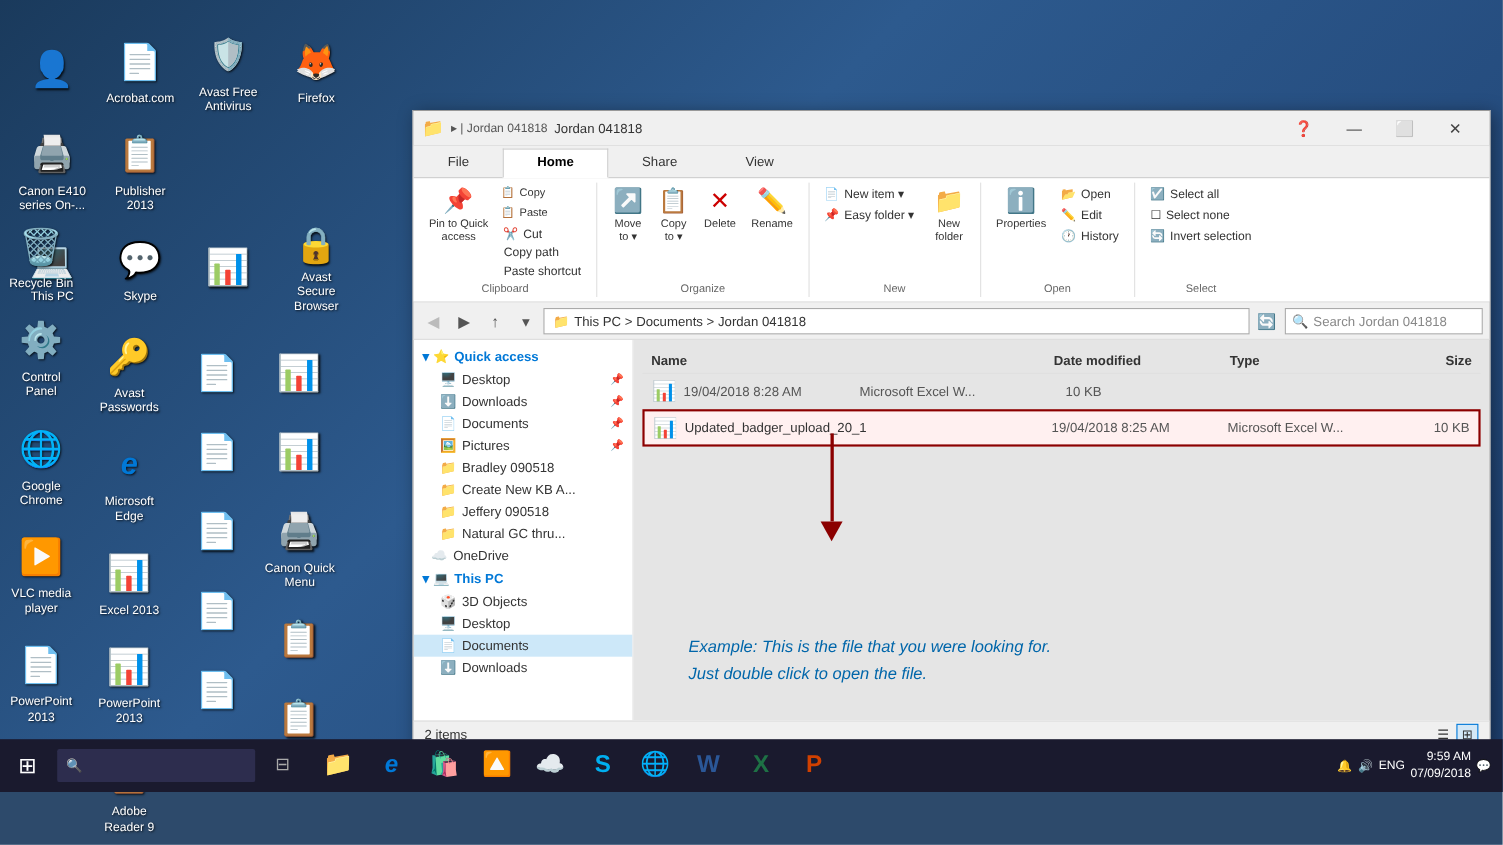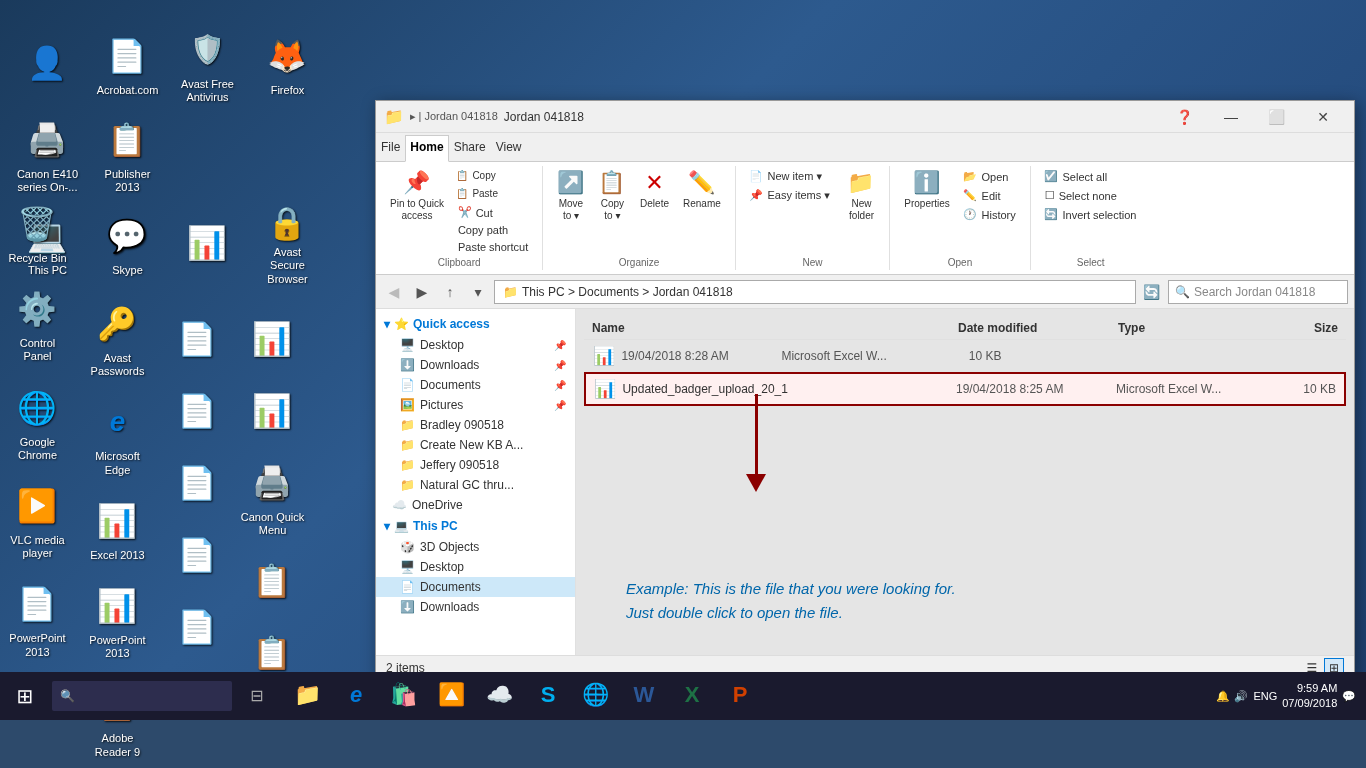--- a/index.html
+++ b/index.html
@@ -159,21 +159,21 @@
     .ribbon {
       background: #f0f0f0;
       border-bottom: 1px solid #ccc;
     }
     .ribbon-tabs {
       display: flex;
       background: #f0f0f0;
       height: 28px;
     }
     .ribbon-tab {
-      padding: 4px 4px;
+      padding: 4px 30px;
       cursor: pointer;
       font-size: 12px;
       color: #333;
       border: 1px solid transparent;
       border-bottom: none;
       margin-top: 2px;
     }
     .ribbon-tab.active {
       background: white;
       border-color: #ccc;
@@ -604,21 +604,21 @@
 
         <div class="ribbon-group">
           <div class="ribbon-group-items">
             <div style="display:flex; flex-direction:column; gap:2px; margin-right:4px;">
               <div class="ribbon-btn-small">
                 <span>📄</span>
                 <span>New item ▾</span>
               </div>
               <div class="ribbon-btn-small">
                 <span>📌</span>
-                <span>Easy items ▾</span>
+                <span>Easy folder ▾</span>
               </div>
             </div>
             <div class="ribbon-btn">
               <span class="btn-icon">📁</span>
               <span>New<br>folder</span>
             </div>
           </div>
           <span class="ribbon-group-label">New</span>
         </div>
 

